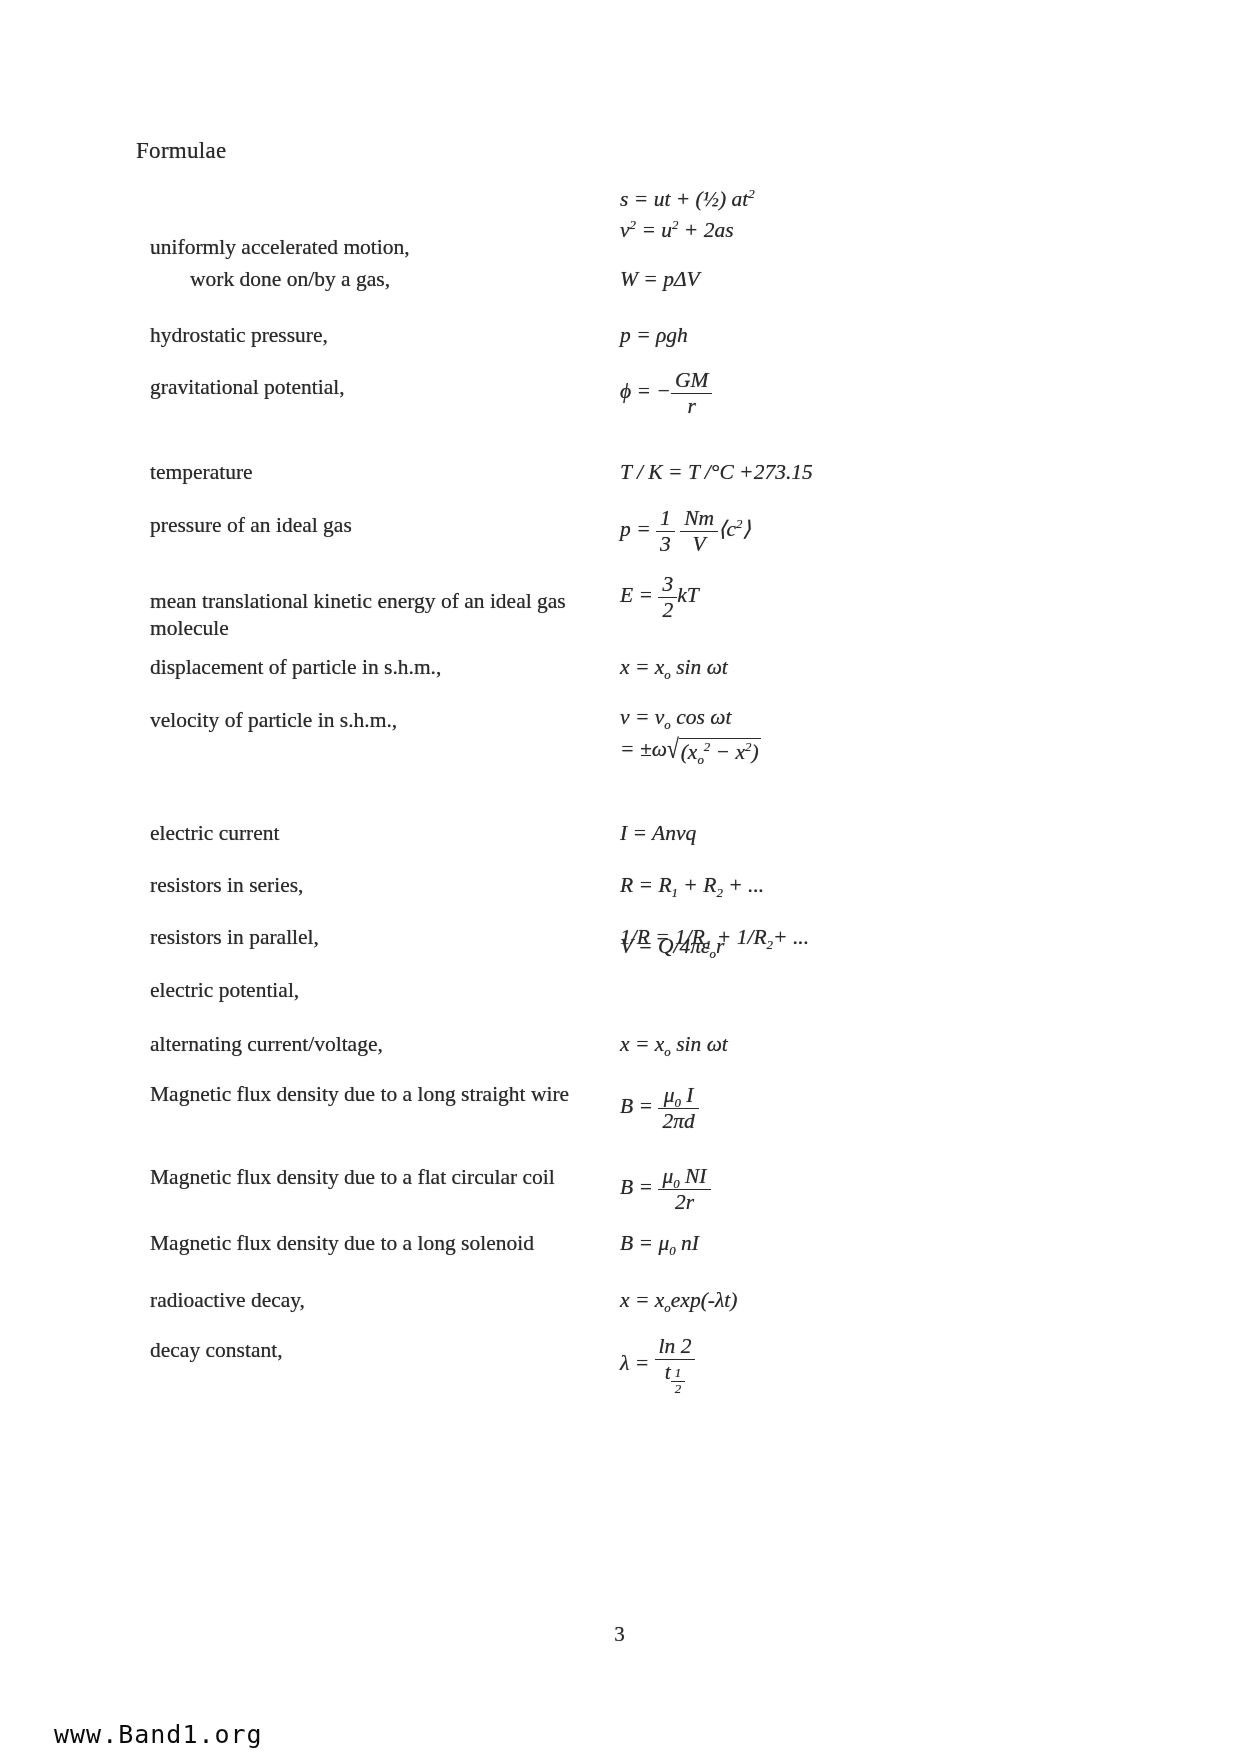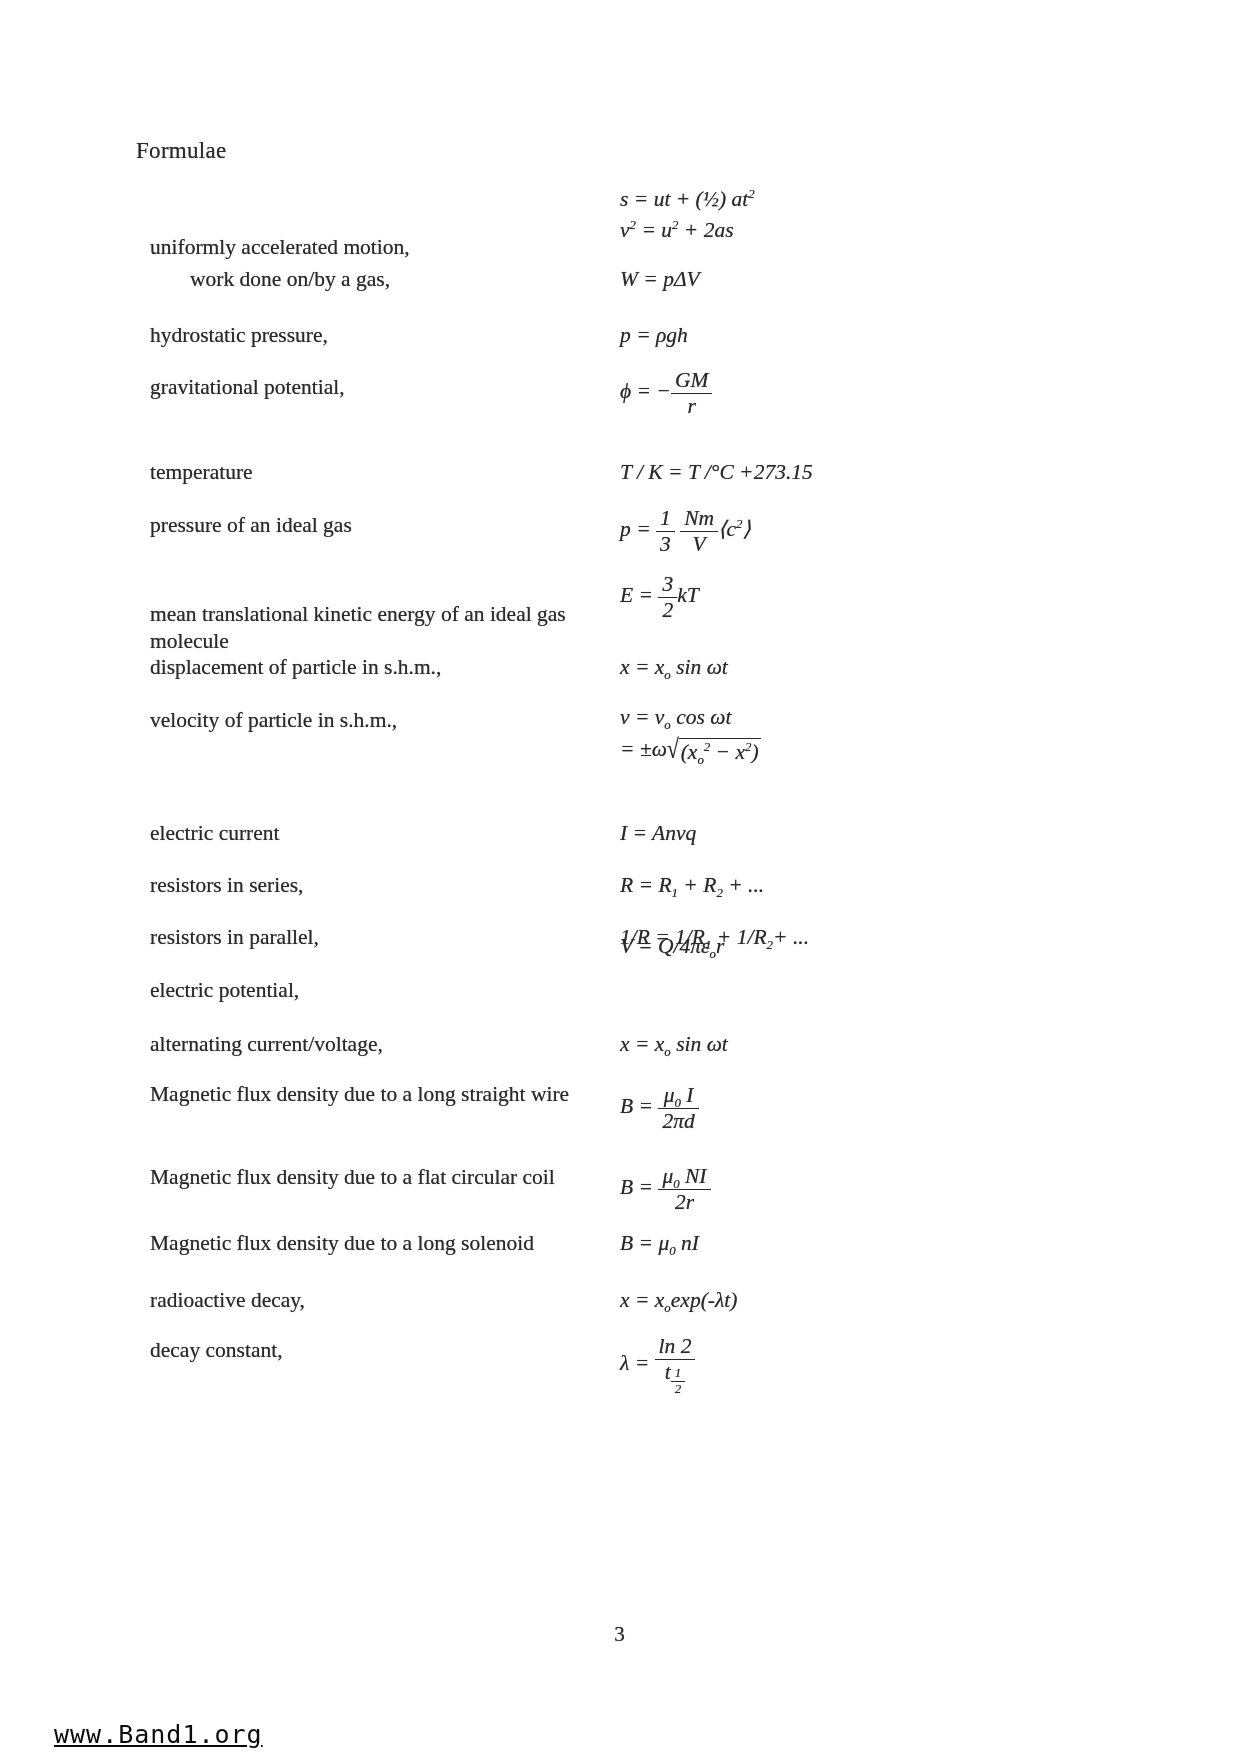--- a/index.html
+++ b/index.html
@@ -41,21 +41,20 @@
   .sqrt > .radicand { border-top:1.5px solid #2a2a2a; padding:0 2px; }
   .pagenum {
     position:absolute; left:0; right:0; top:1622px;
     text-align:center; font-size:21px;
   }
   .watermark {
     position:absolute; left:54px; top:1720px;
     font-family:"DejaVu Sans Mono", monospace;
     font-size:25px; color:#0b0b0b; letter-spacing:1px;
     text-shadow:none;
-    text-decoration:underline;
   }
 </style>
 </head>
 <body>
 
 <div class="page">
   <div class="title">Formulae</div>
   <div id="rows">
       <div class="label" style="top: 190px; margin-top: 44px;">uniformly accelerated motion,</div>
       <div class="formula" style="top: 186px;">s = ut + (½) at<sup>2</sup></div>
@@ -63,21 +62,21 @@
       <div class="label" style="top: 266px; margin-left: 40px;">work done on/by a gas,</div>
       <div class="formula" style="top: 266px;">W = pΔV</div>
       <div class="label" style="top: 322px;">hydrostatic pressure,</div>
       <div class="formula" style="top: 322px;">p = ρgh</div>
       <div class="label" style="top: 374px;">gravitational potential,</div>
       <div class="formula" style="top: 368px;">ϕ = −<span class="frac"><span class="num">GM</span><span class="den">r</span></span></div>
       <div class="label" style="top: 459px;">temperature</div>
       <div class="formula" style="top: 459px;">T / K = T /°C +273.15</div>
       <div class="label" style="top: 512px;">pressure of an ideal gas</div>
       <div class="formula" style="top: 506px;">p = <span class="frac"><span class="num">1</span><span class="den">3</span></span> <span class="frac"><span class="num">Nm</span><span class="den">V</span></span>⟨c<sup>2</sup>⟩</div>
-      <div class="label" style="top: 601px;">mean translational kinetic energy of an ideal gas molecule</div>
+      <div class="label" style="top: 588px;">mean translational kinetic energy of an ideal gas molecule</div>
       <div class="formula" style="top: 572px;">E = <span class="frac"><span class="num">3</span><span class="den">2</span></span>kT</div>
       <div class="label" style="top: 654px;">displacement of particle in s.h.m.,</div>
       <div class="formula" style="top: 654px;">x = x<sub>o</sub> sin ωt</div>
       <div class="label" style="top: 707px;">velocity of particle in s.h.m.,</div>
       <div class="formula" style="top: 704px;">v = v<sub>o</sub> cos ωt</div>
       <div class="formula" style="top: 736px;">= ±ω<span class="sqrt">
           <span class="radical">√</span>
           <span class="radicand">(x<sub>o</sub><sup>2</sup> − x<sup>2</sup>)</span>
         </span></div>
       <div class="label" style="top: 820px;">electric current</div>

